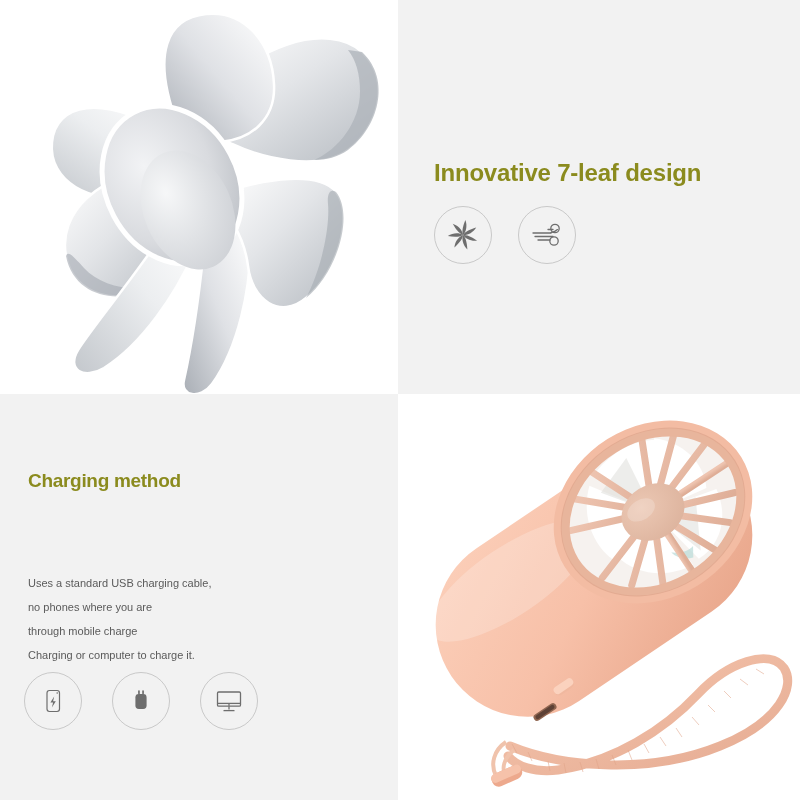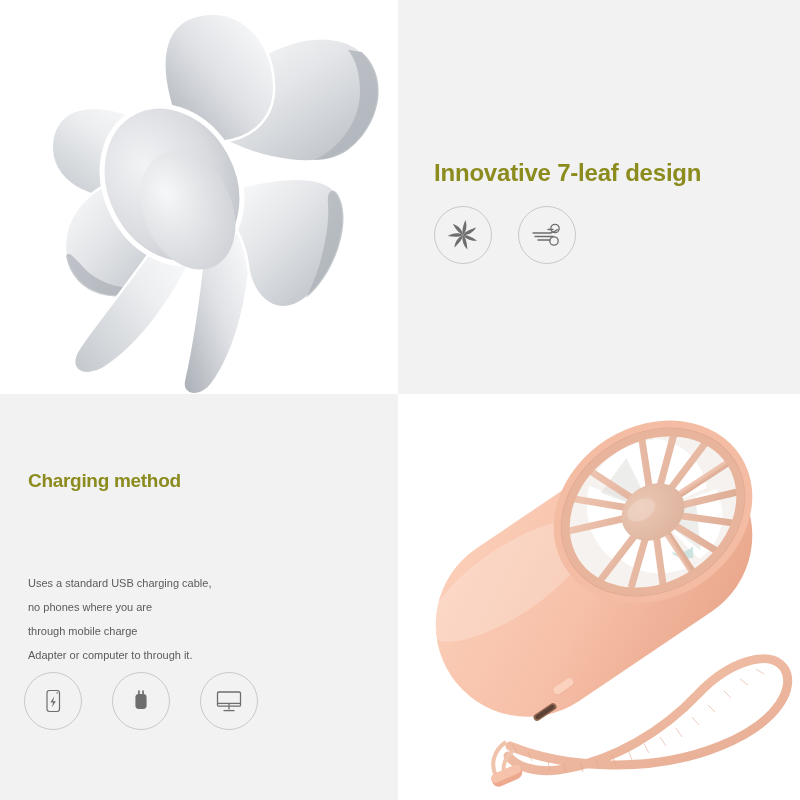--- a/index.html
+++ b/index.html
@@ -187,21 +187,21 @@
   </div>
 
   <div class="panel" id="panel-charging"></div>
 
   <div class="charge-heading">Charging method</div>
 
   <div class="charge-body">
     <div>Uses a standard USB charging cable,</div>
     <div>no phones where you are</div>
     <div>through mobile charge</div>
-    <div>Adapter or computer to through it.</div>
+    <div>Charging or computer to charge it.</div>
   </div>
 
   <div class="charge-icons">
 
     <div class="circ-icon">
       <svg width="30" height="30" viewBox="0 0 30 30">
         <rect x="9" y="4.5" width="12.5" height="21" rx="2.4" fill="none" stroke="#6e6e6e" stroke-width="1.2"></rect>
         <circle cx="19.2" cy="7" r="0.8" fill="#6e6e6e"></circle>
         <path d="M16.2,10.5 L12.4,16.4 H15.1 L13.9,21.6 L17.8,15.3 H15.1 Z" fill="#6e6e6e"></path>
       </svg>

